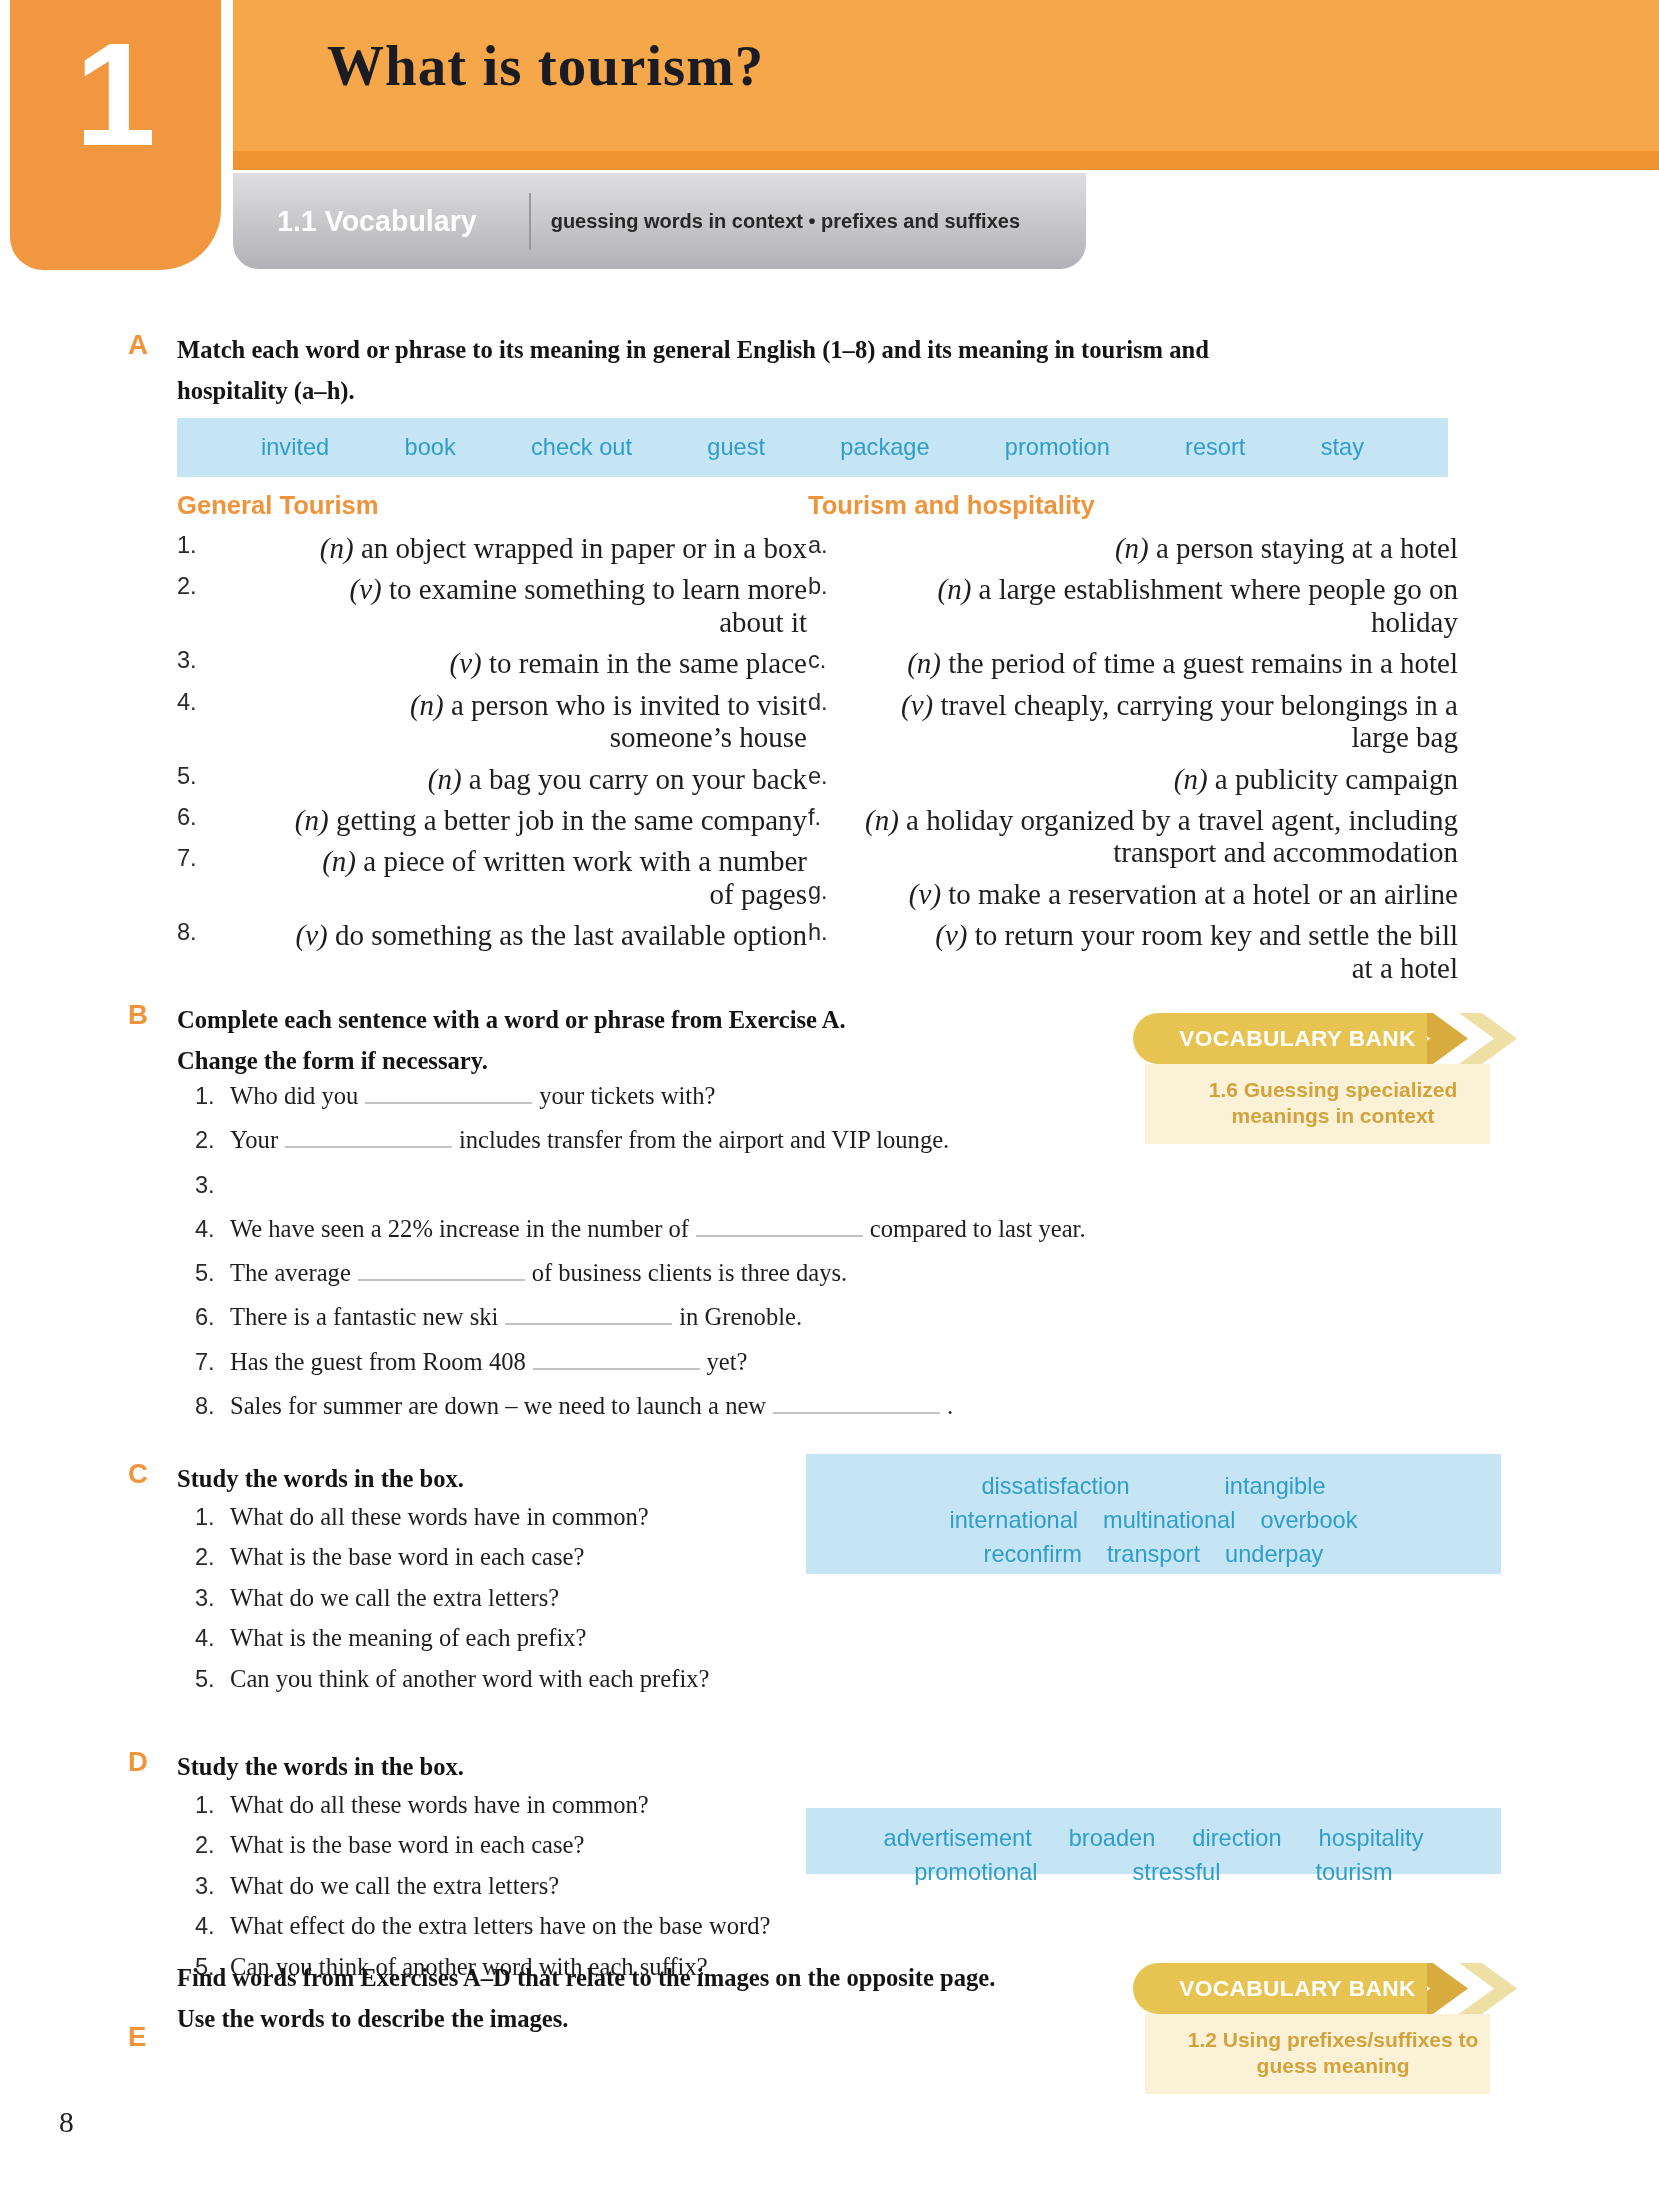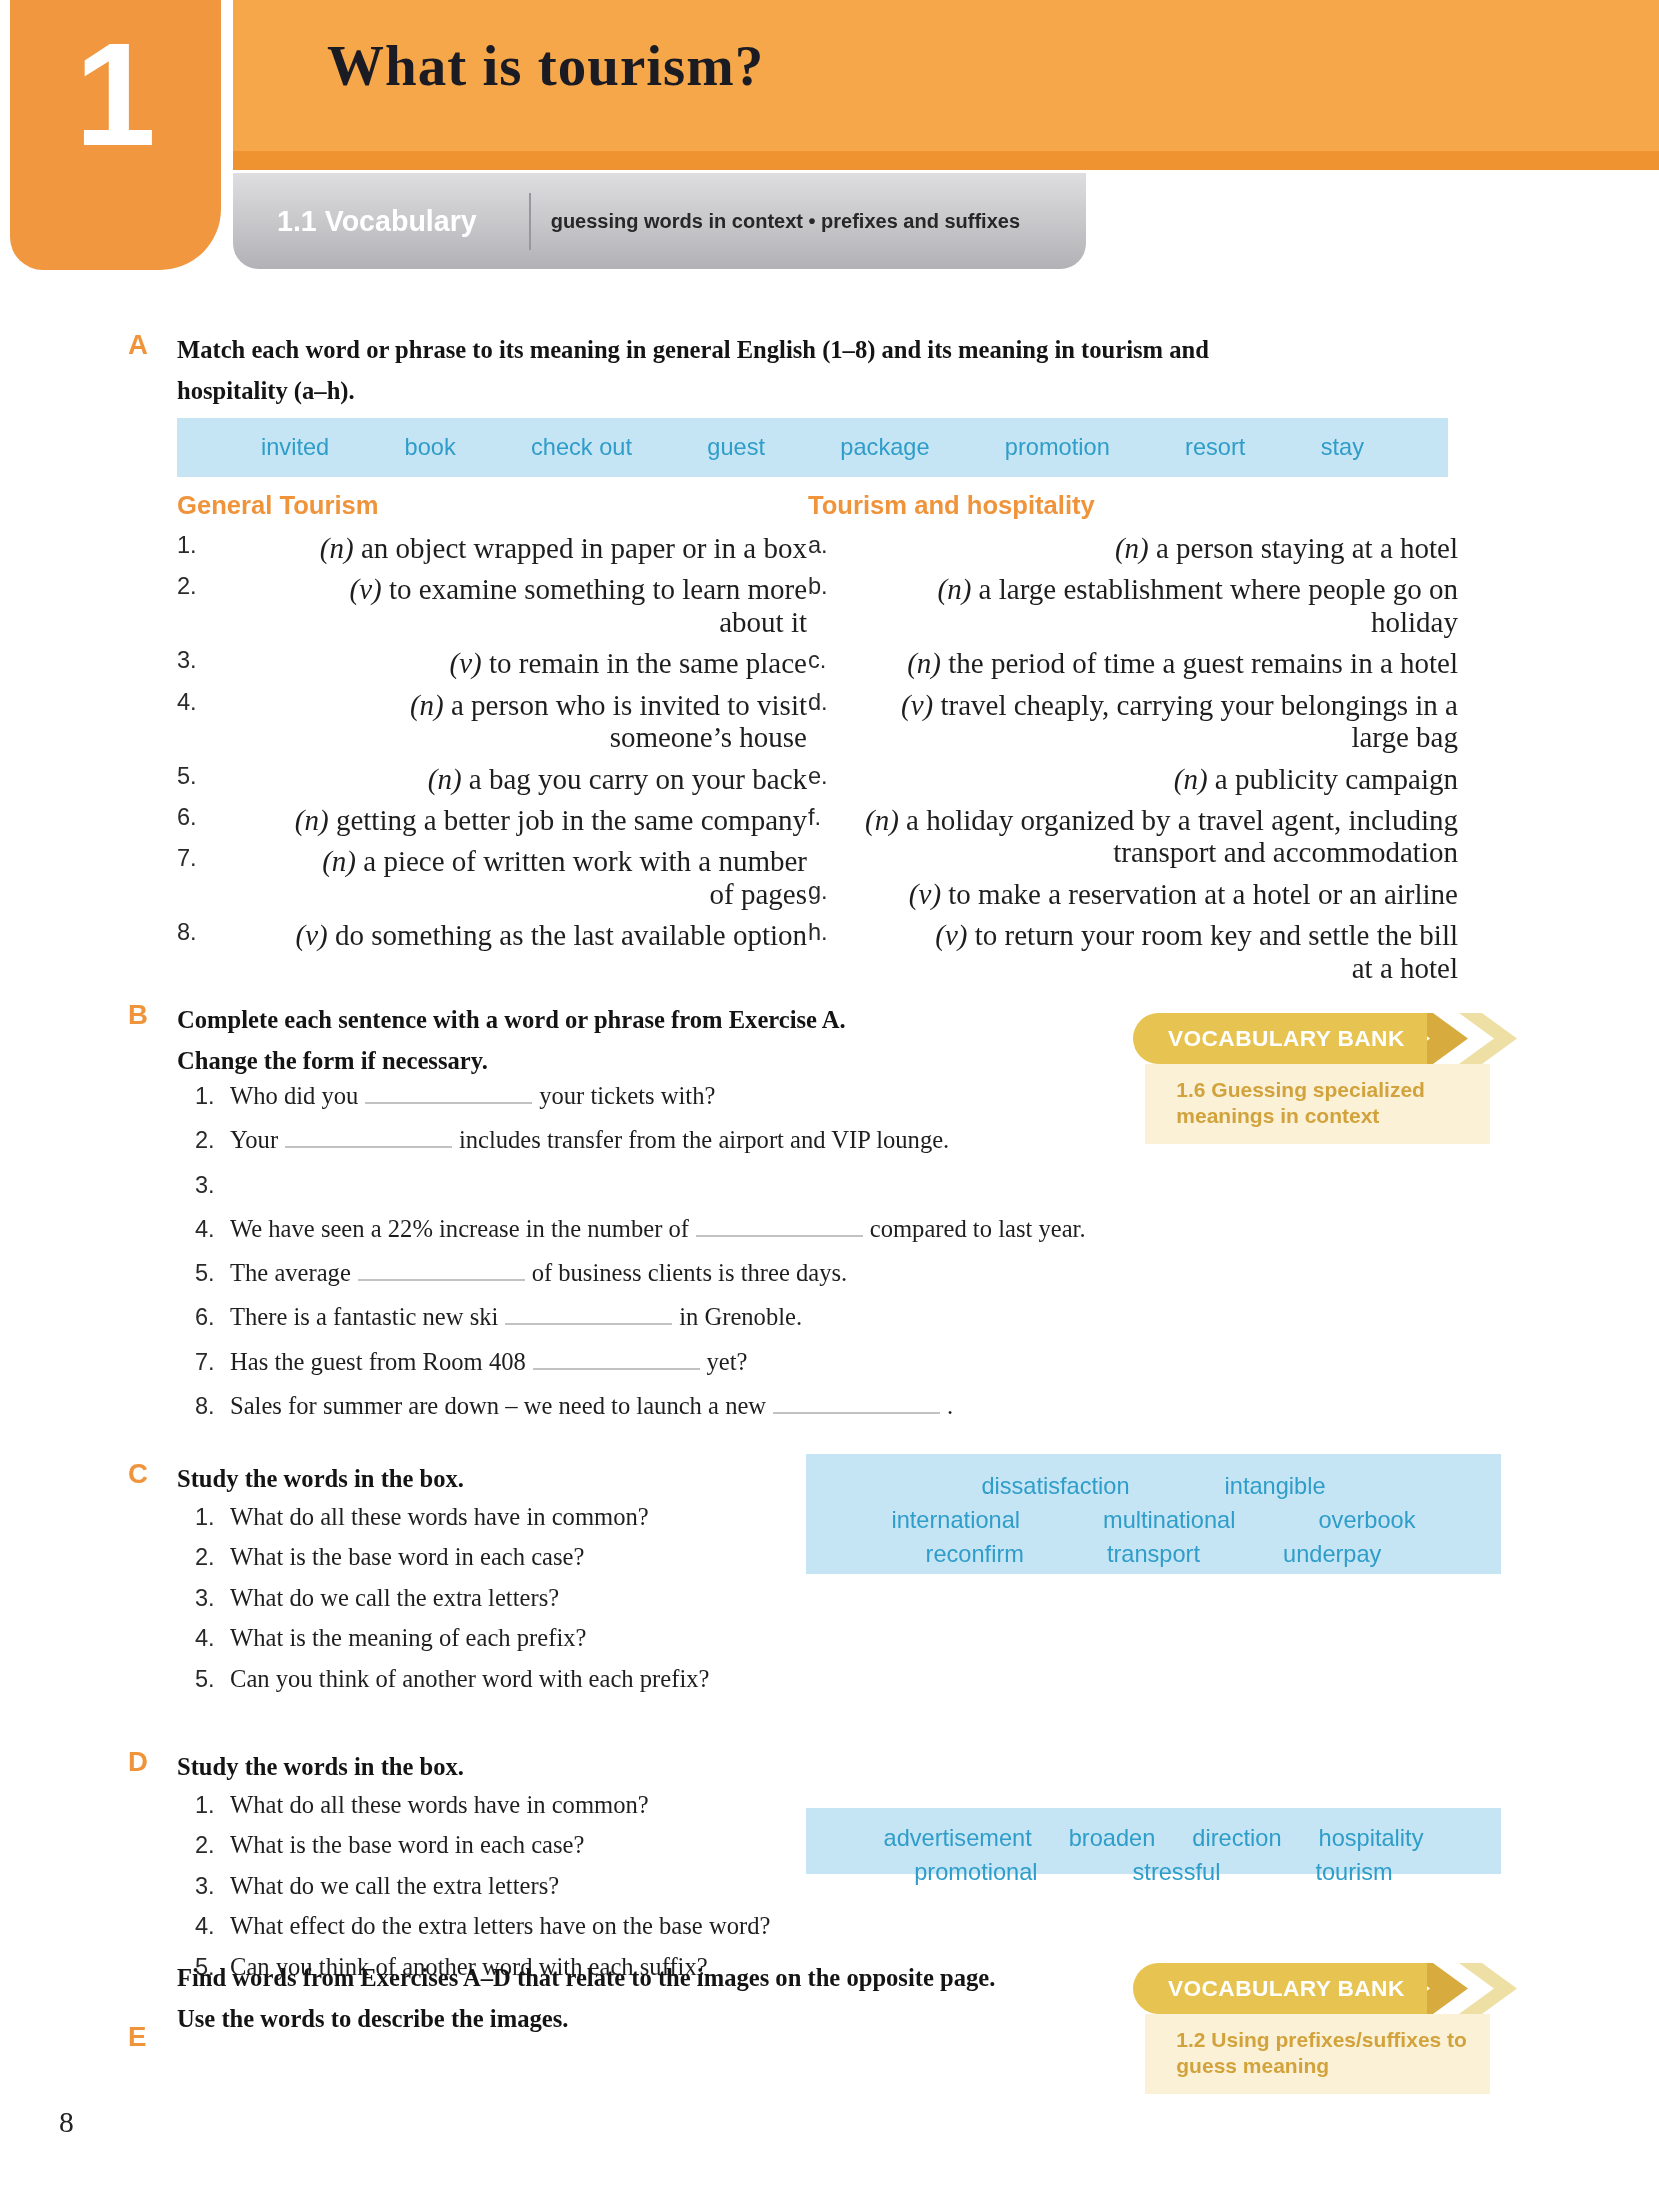--- a/index.html
+++ b/index.html
@@ -33,31 +33,31 @@
                font-size:25.6px;color:#f0943c;}
   .list{position:absolute;}
   .def-item{display:flex;margin-bottom:8.9px;}
   .marker{font-family:"Liberation Sans",sans-serif;font-size:23.6px;color:#2a2a2a;flex:0 0 45px;}
   .def-body{flex:1;font-size:29px;line-height:32.5px;text-align:right;}
   .def-body .t{white-space:pre-line;}
   .pos{font-style:italic;}
   .wordbox{position:absolute;background:#c6e5f4;font-family:"Liberation Sans",sans-serif;
            color:#2f9dc9;font-size:23.6px;}
   .wordbox-a{display:flex;align-items:center;justify-content:space-between;padding:0 84px;}
-  .box-row{display:flex;justify-content:center;column-gap:83px;height:34px;align-items:center;}
+  .box-row{display:flex;justify-content:center;column-gap:25px;height:34px;align-items:center;}
   .box-row.wide-gap{column-gap:95px;}
 
   
   .b-item{display:flex;margin-bottom:11.8px;line-height:32.5px;}
   .b-item .marker{flex:0 0 35px;}
   .b-body{font-size:24.6px;}
   .blank{display:inline-block;width:167px;height:4.9px;border-bottom:2px solid #c2c2c2;margin:0 6.9px;}
 
   
-  .vb{position:absolute;width:394px;height:168px;}
+  .vb{position:absolute;width:394px;height:168px;text-align:center;}
   .vb-pill{position:absolute;left:0;top:0;width:294px;height:51px;background:#e7c452;
            border-radius:25.6px 0 0 25.6px;z-index:4;color:#ffffff;
            font-family:"Liberation Sans",sans-serif;font-weight:bold;font-size:22.7px;
            line-height:51px;padding-left:35px;box-sizing:border-box;letter-spacing:0.4px;
            white-space:nowrap;}
   .chev{position:absolute;top:0;width:73px;height:51px;
         clip-path:polygon(0 0,52% 0,100% 50%,52% 100%,0 100%,48% 50%);}
   .chev-dark{left:262px;background:#d8ab3e;z-index:3;}
   .chev-white{left:288px;background:#ffffff;z-index:2;}
   .chev-light{left:311px;background:#eedfa4;z-index:1;}

